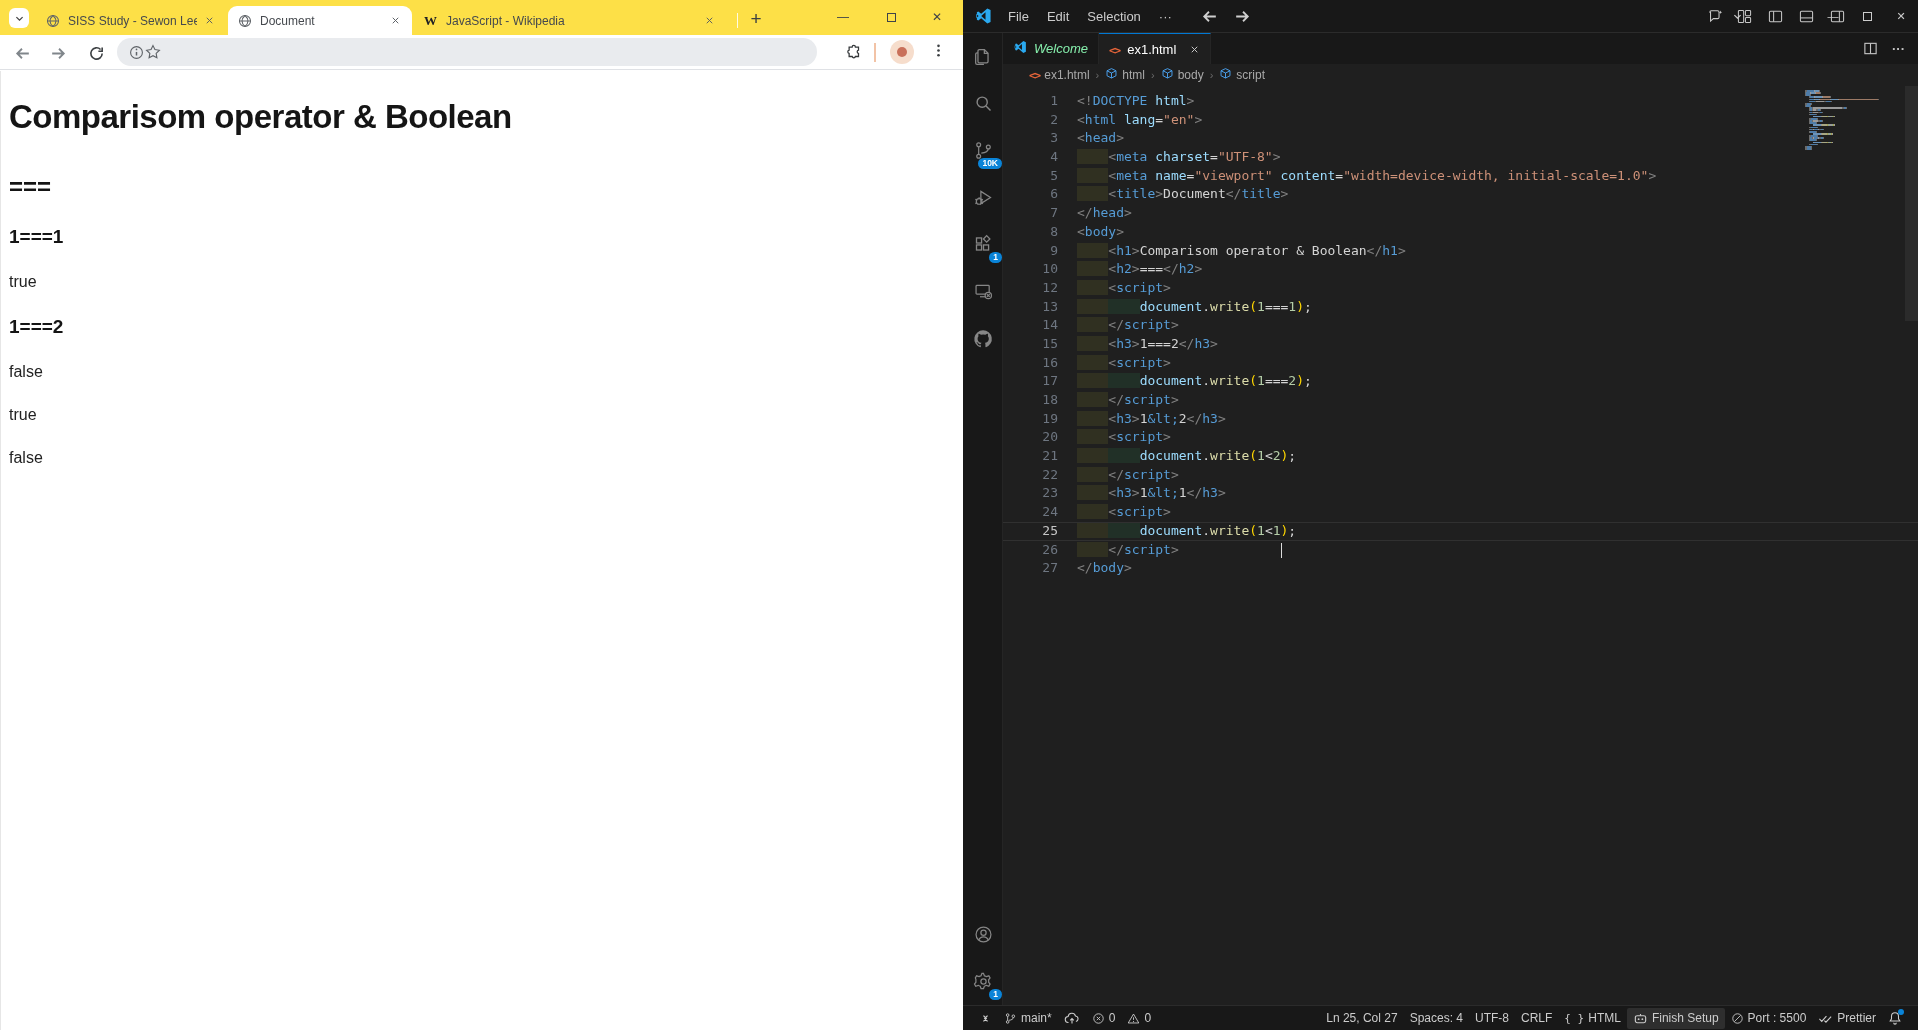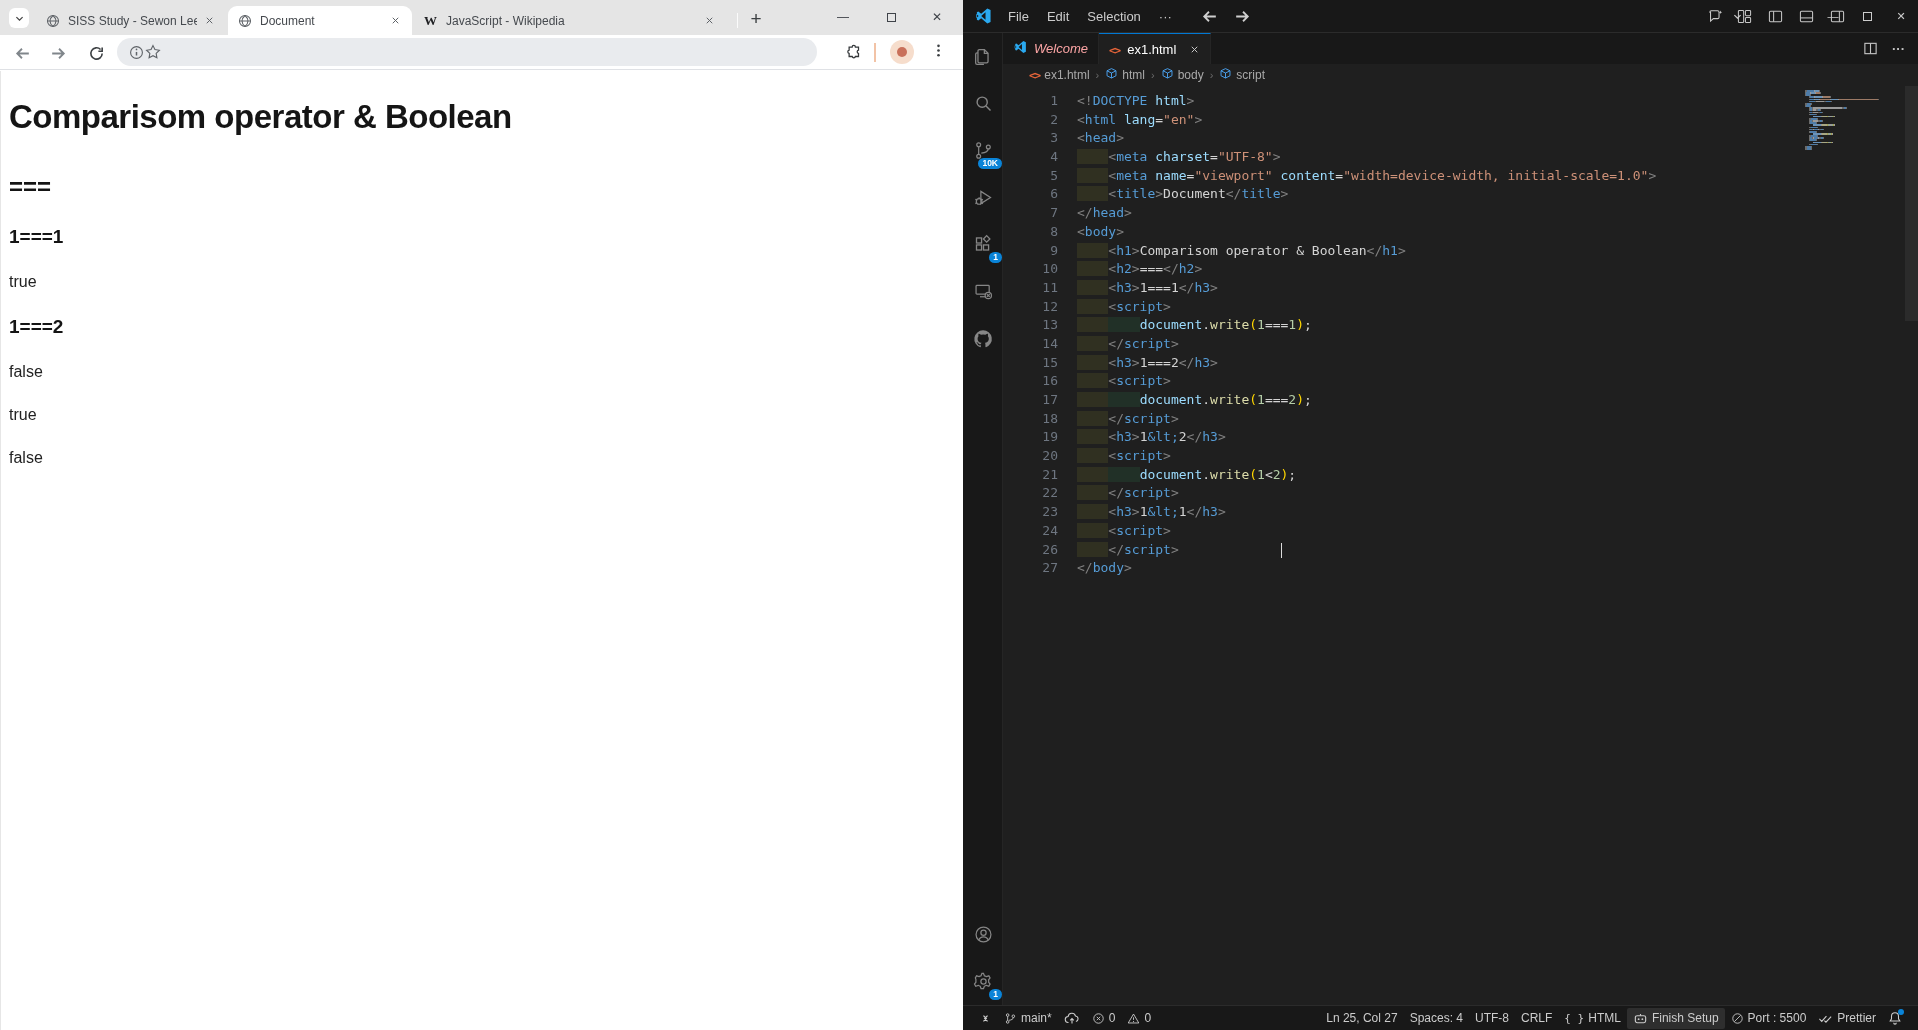--- a/index.html
+++ b/index.html
@@ -2,21 +2,21 @@
 <html><head>
 <meta charset="utf-8">
 <style>
   * { box-sizing: border-box; margin: 0; padding: 0; }
   html,body { background:#000; }
   #root { position:relative; width:1918px; height:1030px; overflow:hidden;
           font-family:"Liberation Sans", sans-serif; }
 
   
   #browser { position:absolute; left:0; top:0; width:963px; height:1030px; background:#fff; }
-  .b-tabstrip { position:relative; height:35px; background:#e5e5e5; }
+  .b-tabstrip { position:relative; height:35px; background:#fde047; }
   .b-tabsearch { position:absolute; left:9px; top:8px; width:20px; height:20px; background:#fff;
                  border-radius:6px; display:flex; align-items:center; justify-content:center; color:#444; }
   .b-tab { position:absolute; top:6px; height:29px; border-radius:9px 9px 0 0; display:flex;
            align-items:center; padding:0 8px 0 9px; font-size:12px; color:#45494e; }
   .b-tab.active { background:#fff; }
   .b-tab .fav { width:15px; height:15px; display:flex; align-items:center; justify-content:center; color:#5f6368; flex:none; }
   .b-tab .ttl { flex:1; margin-left:8px; white-space:nowrap; overflow:hidden; text-overflow:clip; }
   .b-tab .cls { width:17px; height:17px; border-radius:50%; display:flex; align-items:center;
                 justify-content:center; color:#5a5e63; flex:none; margin-left:4px; }
   .wiki-w { font-family:"Liberation Serif", serif; font-weight:700; font-size:13px; color:#202124; }
@@ -68,21 +68,21 @@
   .v-activity { position:absolute; left:0; top:33px; width:40px; bottom:25px; background:#181818;
                 border-right:1px solid #252525; }
   .v-actitem { position:relative; width:40px; height:47px; display:flex; align-items:center;
                justify-content:center; color:#868686; }
   .v-actbottom { position:absolute; bottom:0; left:0; }
   .badge { position:absolute; right:1px; bottom:5px; background:#0a84d8; color:#fff; border-radius:9px;
            font-size:8.5px; font-weight:700; padding:1.5px 4px; line-height:1; }
 
   .v-tabsrow { position:absolute; left:40px; top:33px; right:0; height:31px; background:#181818; display:flex; }
   .v-tab { height:31px; display:flex; align-items:center; padding:0 10px; gap:7px; font-size:13px;
-           color:#fca5a5; border-right:1px solid #252525; position:relative; }
+           color:#86efac; border-right:1px solid #252525; position:relative; }
   .v-tab.active { background:#1f1f1f; color:#ffffff; border-top:1.5px solid #0078d4; }
   .v-tab.italic .v-tab-label { font-style:italic; }
   .v-tab .tabx { margin-left:6px; color:#cccccc; display:flex; }
   .v-tabactions { margin-left:auto; display:flex; align-items:center; gap:14px; padding-right:13px; color:#c5c5c5; }
   .angle-ico { font-family:"DejaVu Sans Mono", monospace; font-weight:700; font-size:11px; color:#e8653a; letter-spacing:-1px; }
 
   .v-breadcrumb { position:absolute; left:40px; top:64px; right:0; height:22px; background:#1f1f1f;
                   display:flex; align-items:center; padding-left:26px; gap:3px; font-size:12px; color:#a9a9a9; }
   .v-breadcrumb .sep { color:#6a6a6a; padding:0 3px; font-size:11px; }
   .v-breadcrumb .bc { display:flex; align-items:center; gap:4px; }
@@ -495,24 +495,20 @@
           </div>
           <div class="cl">
             <span class="ln">9</span>
             <span class="lt"><span class="tk-i1">    </span><span class="tk-p">&lt;</span><span class="tk-t">h1</span><span class="tk-p">&gt;</span><span class="tk-x">Comparisom operator &amp; Boolean</span><span class="tk-p">&lt;/</span><span class="tk-t">h1</span><span class="tk-p">&gt;</span></span>
           </div>
           <div class="cl">
             <span class="ln">10</span>
             <span class="lt"><span class="tk-i1">    </span><span class="tk-p">&lt;</span><span class="tk-t">h2</span><span class="tk-p">&gt;</span><span class="tk-x">===</span><span class="tk-p">&lt;/</span><span class="tk-t">h2</span><span class="tk-p">&gt;</span></span>
           </div>
           <div class="cl">
-            <span class="ln">11</span>
-            <span class="lt"><span class="tk-i1">    </span><span class="tk-p">&lt;</span><span class="tk-t">h3</span><span class="tk-p">&gt;</span><span class="tk-x">1===1</span><span class="tk-p">&lt;/</span><span class="tk-t">h3</span><span class="tk-p">&gt;</span></span>
-          </div>
-          <div class="cl">
             <span class="ln">12</span>
             <span class="lt"><span class="tk-i1">    </span><span class="tk-p">&lt;</span><span class="tk-t">script</span><span class="tk-p">&gt;</span></span>
           </div>
           <div class="cl">
             <span class="ln">13</span>
             <span class="lt"><span class="tk-i1">    </span><span class="tk-i2">    </span><span class="tk-a">document</span><span class="tk-x">.</span><span class="tk-f">write</span><span class="tk-b">(</span><span class="tk-n">1</span><span class="tk-x">===</span><span class="tk-n">1</span><span class="tk-b">)</span><span class="tk-x">;</span></span>
           </div>
           <div class="cl">
             <span class="ln">14</span>
             <span class="lt"><span class="tk-i1">    </span><span class="tk-p">&lt;/</span><span class="tk-t">script</span><span class="tk-p">&gt;</span></span>
@@ -549,20 +545,24 @@
             <span class="ln">22</span>
             <span class="lt"><span class="tk-i1">    </span><span class="tk-p">&lt;/</span><span class="tk-t">script</span><span class="tk-p">&gt;</span></span>
           </div>
           <div class="cl">
             <span class="ln">23</span>
             <span class="lt"><span class="tk-i1">    </span><span class="tk-p">&lt;</span><span class="tk-t">h3</span><span class="tk-p">&gt;</span><span class="tk-x">1</span><span class="tk-t">&amp;lt;</span><span class="tk-x">1</span><span class="tk-p">&lt;/</span><span class="tk-t">h3</span><span class="tk-p">&gt;</span></span>
           </div>
           <div class="cl">
             <span class="ln">24</span>
             <span class="lt"><span class="tk-i1">    </span><span class="tk-p">&lt;</span><span class="tk-t">script</span><span class="tk-p">&gt;</span></span>
+          </div>
+          <div class="cl cur">
+            <span class="ln">25</span>
+            <span class="lt"><span class="tk-i1">    </span><span class="tk-i2">    </span><span class="tk-a">document</span><span class="tk-x">.</span><span class="tk-f">write</span><span class="tk-b">(</span><span class="tk-n">1</span><span class="tk-x">&lt;</span><span class="tk-n">1</span><span class="tk-b">)</span><span class="tk-x">;</span></span>
           </div>
           <div class="cl">
             <span class="ln">26</span>
             <span class="lt"><span class="tk-i1">    </span><span class="tk-p">&lt;/</span><span class="tk-t">script</span><span class="tk-p">&gt;</span></span>
           </div>
           <div class="cl">
             <span class="ln">27</span>
             <span class="lt"><span class="tk-p">&lt;/</span><span class="tk-t">body</span><span class="tk-p">&gt;</span></span>
           </div>
         </div>

